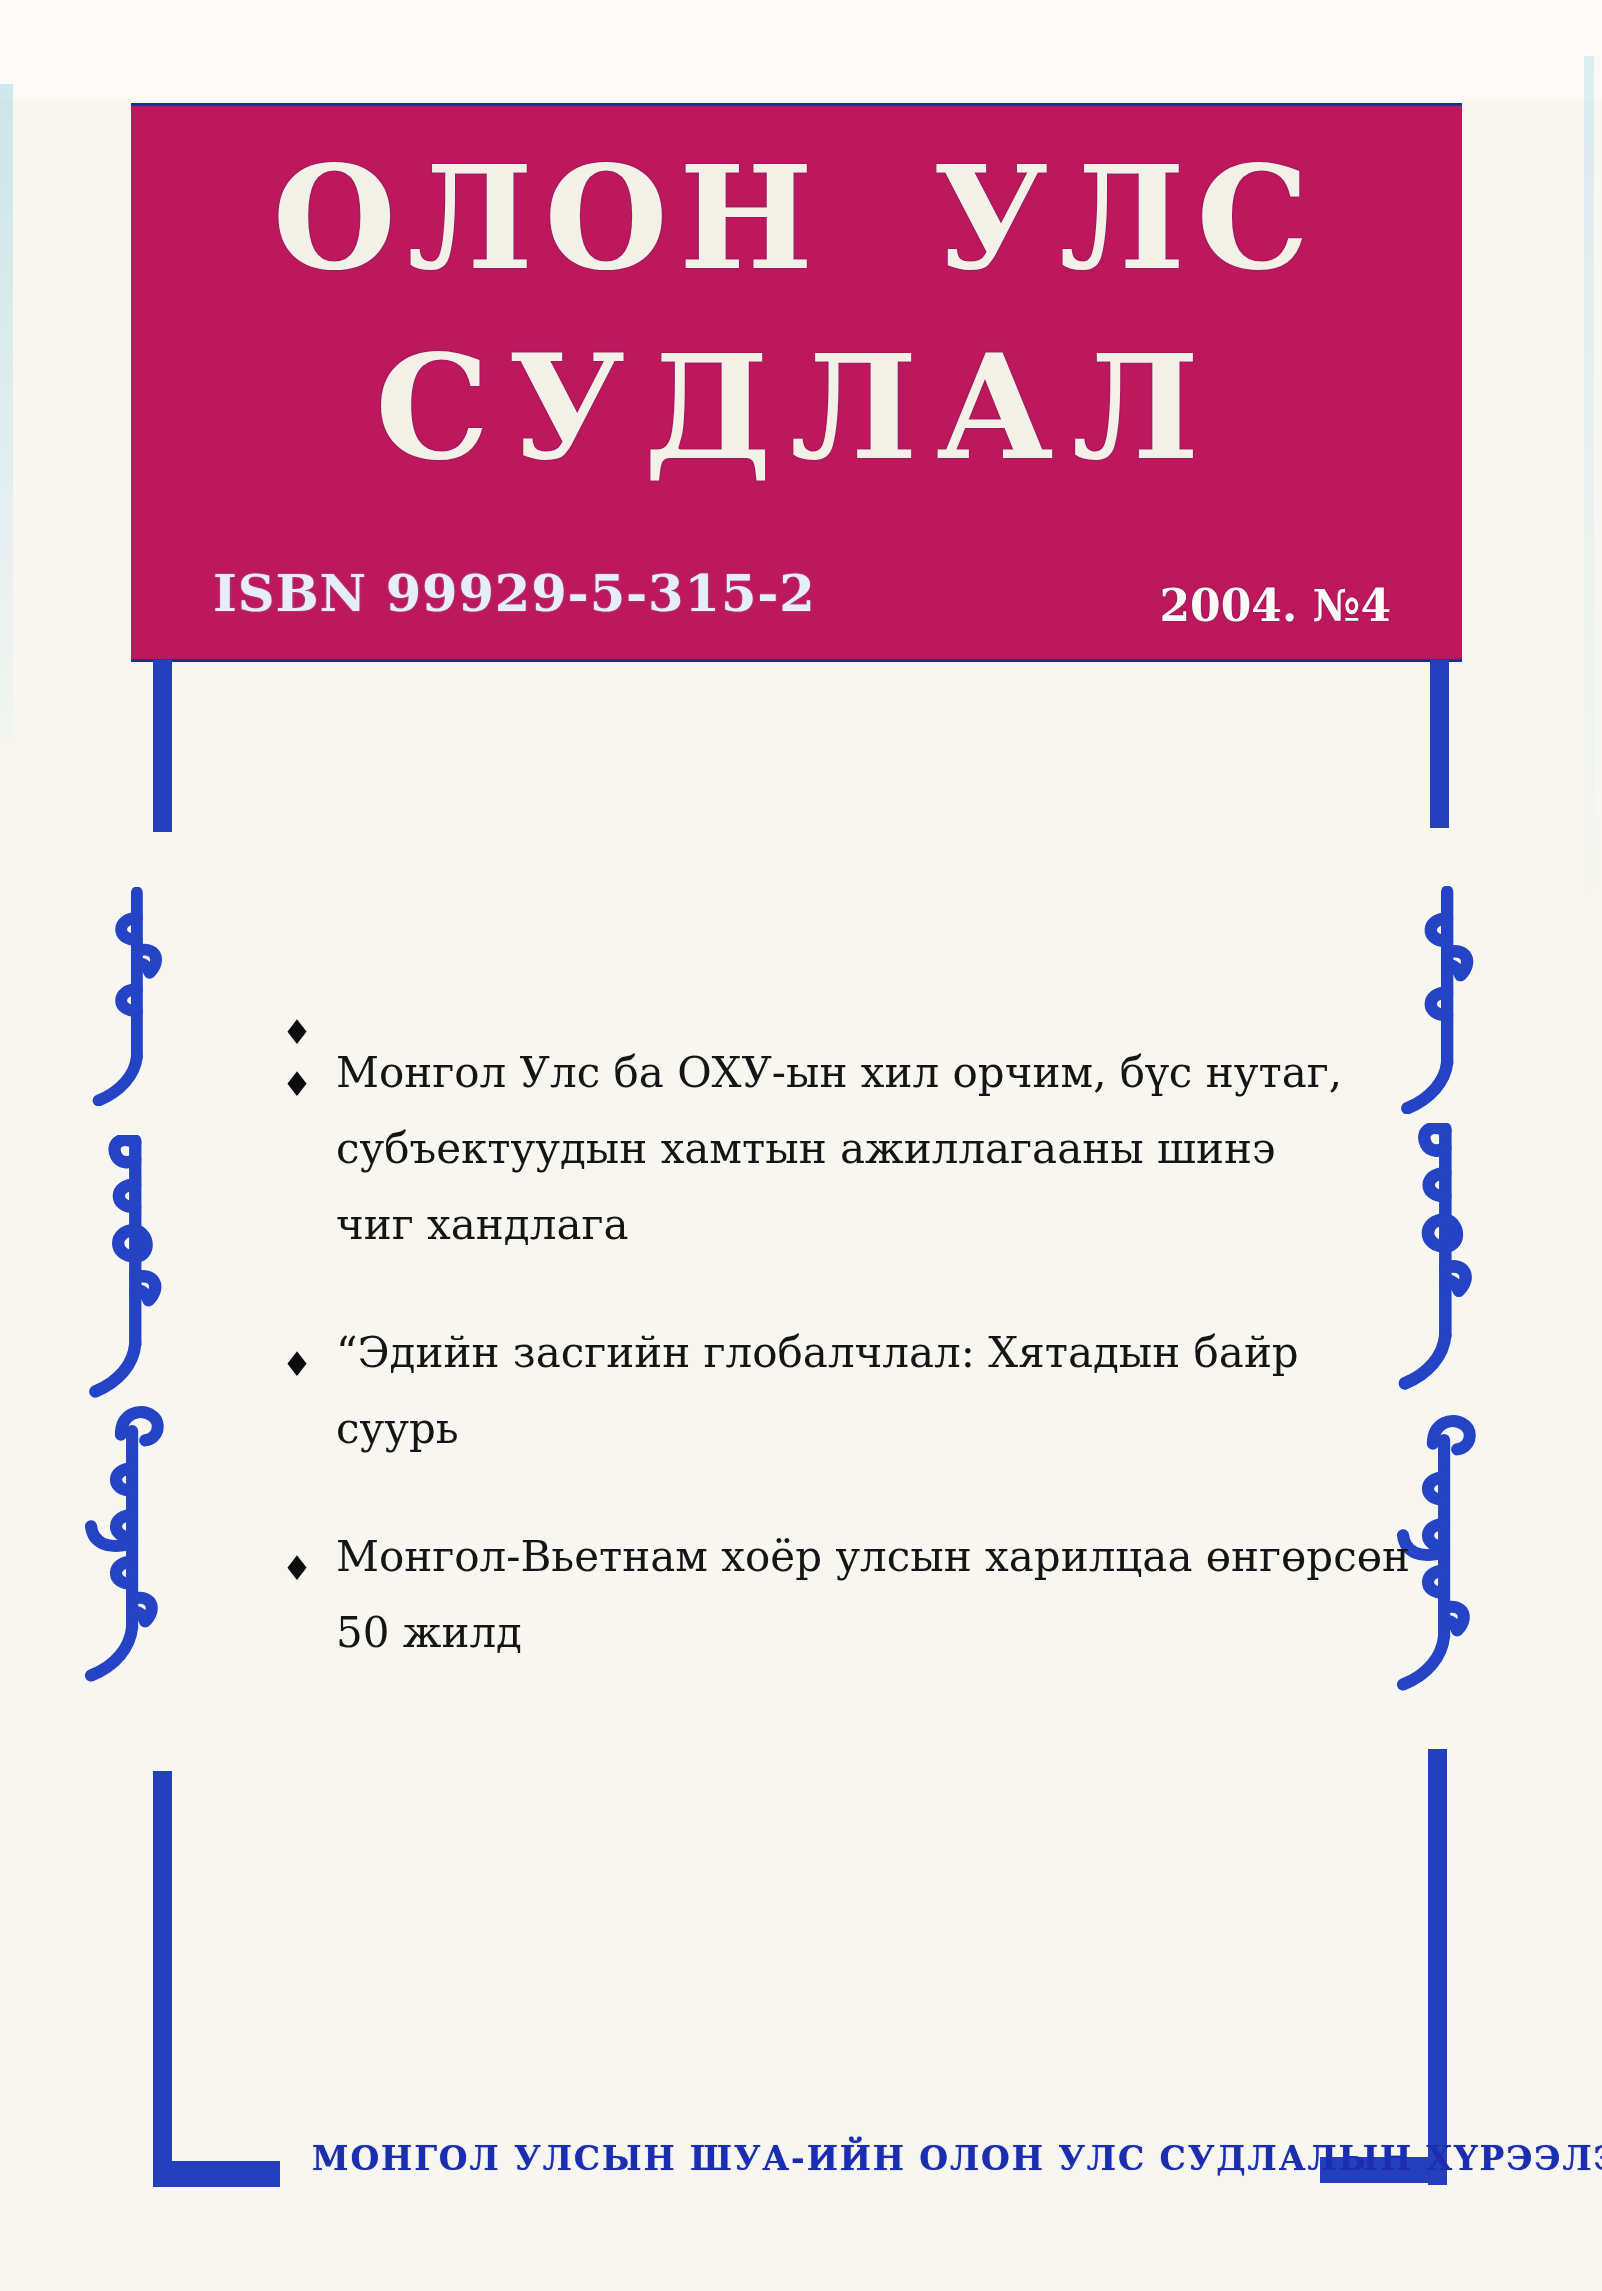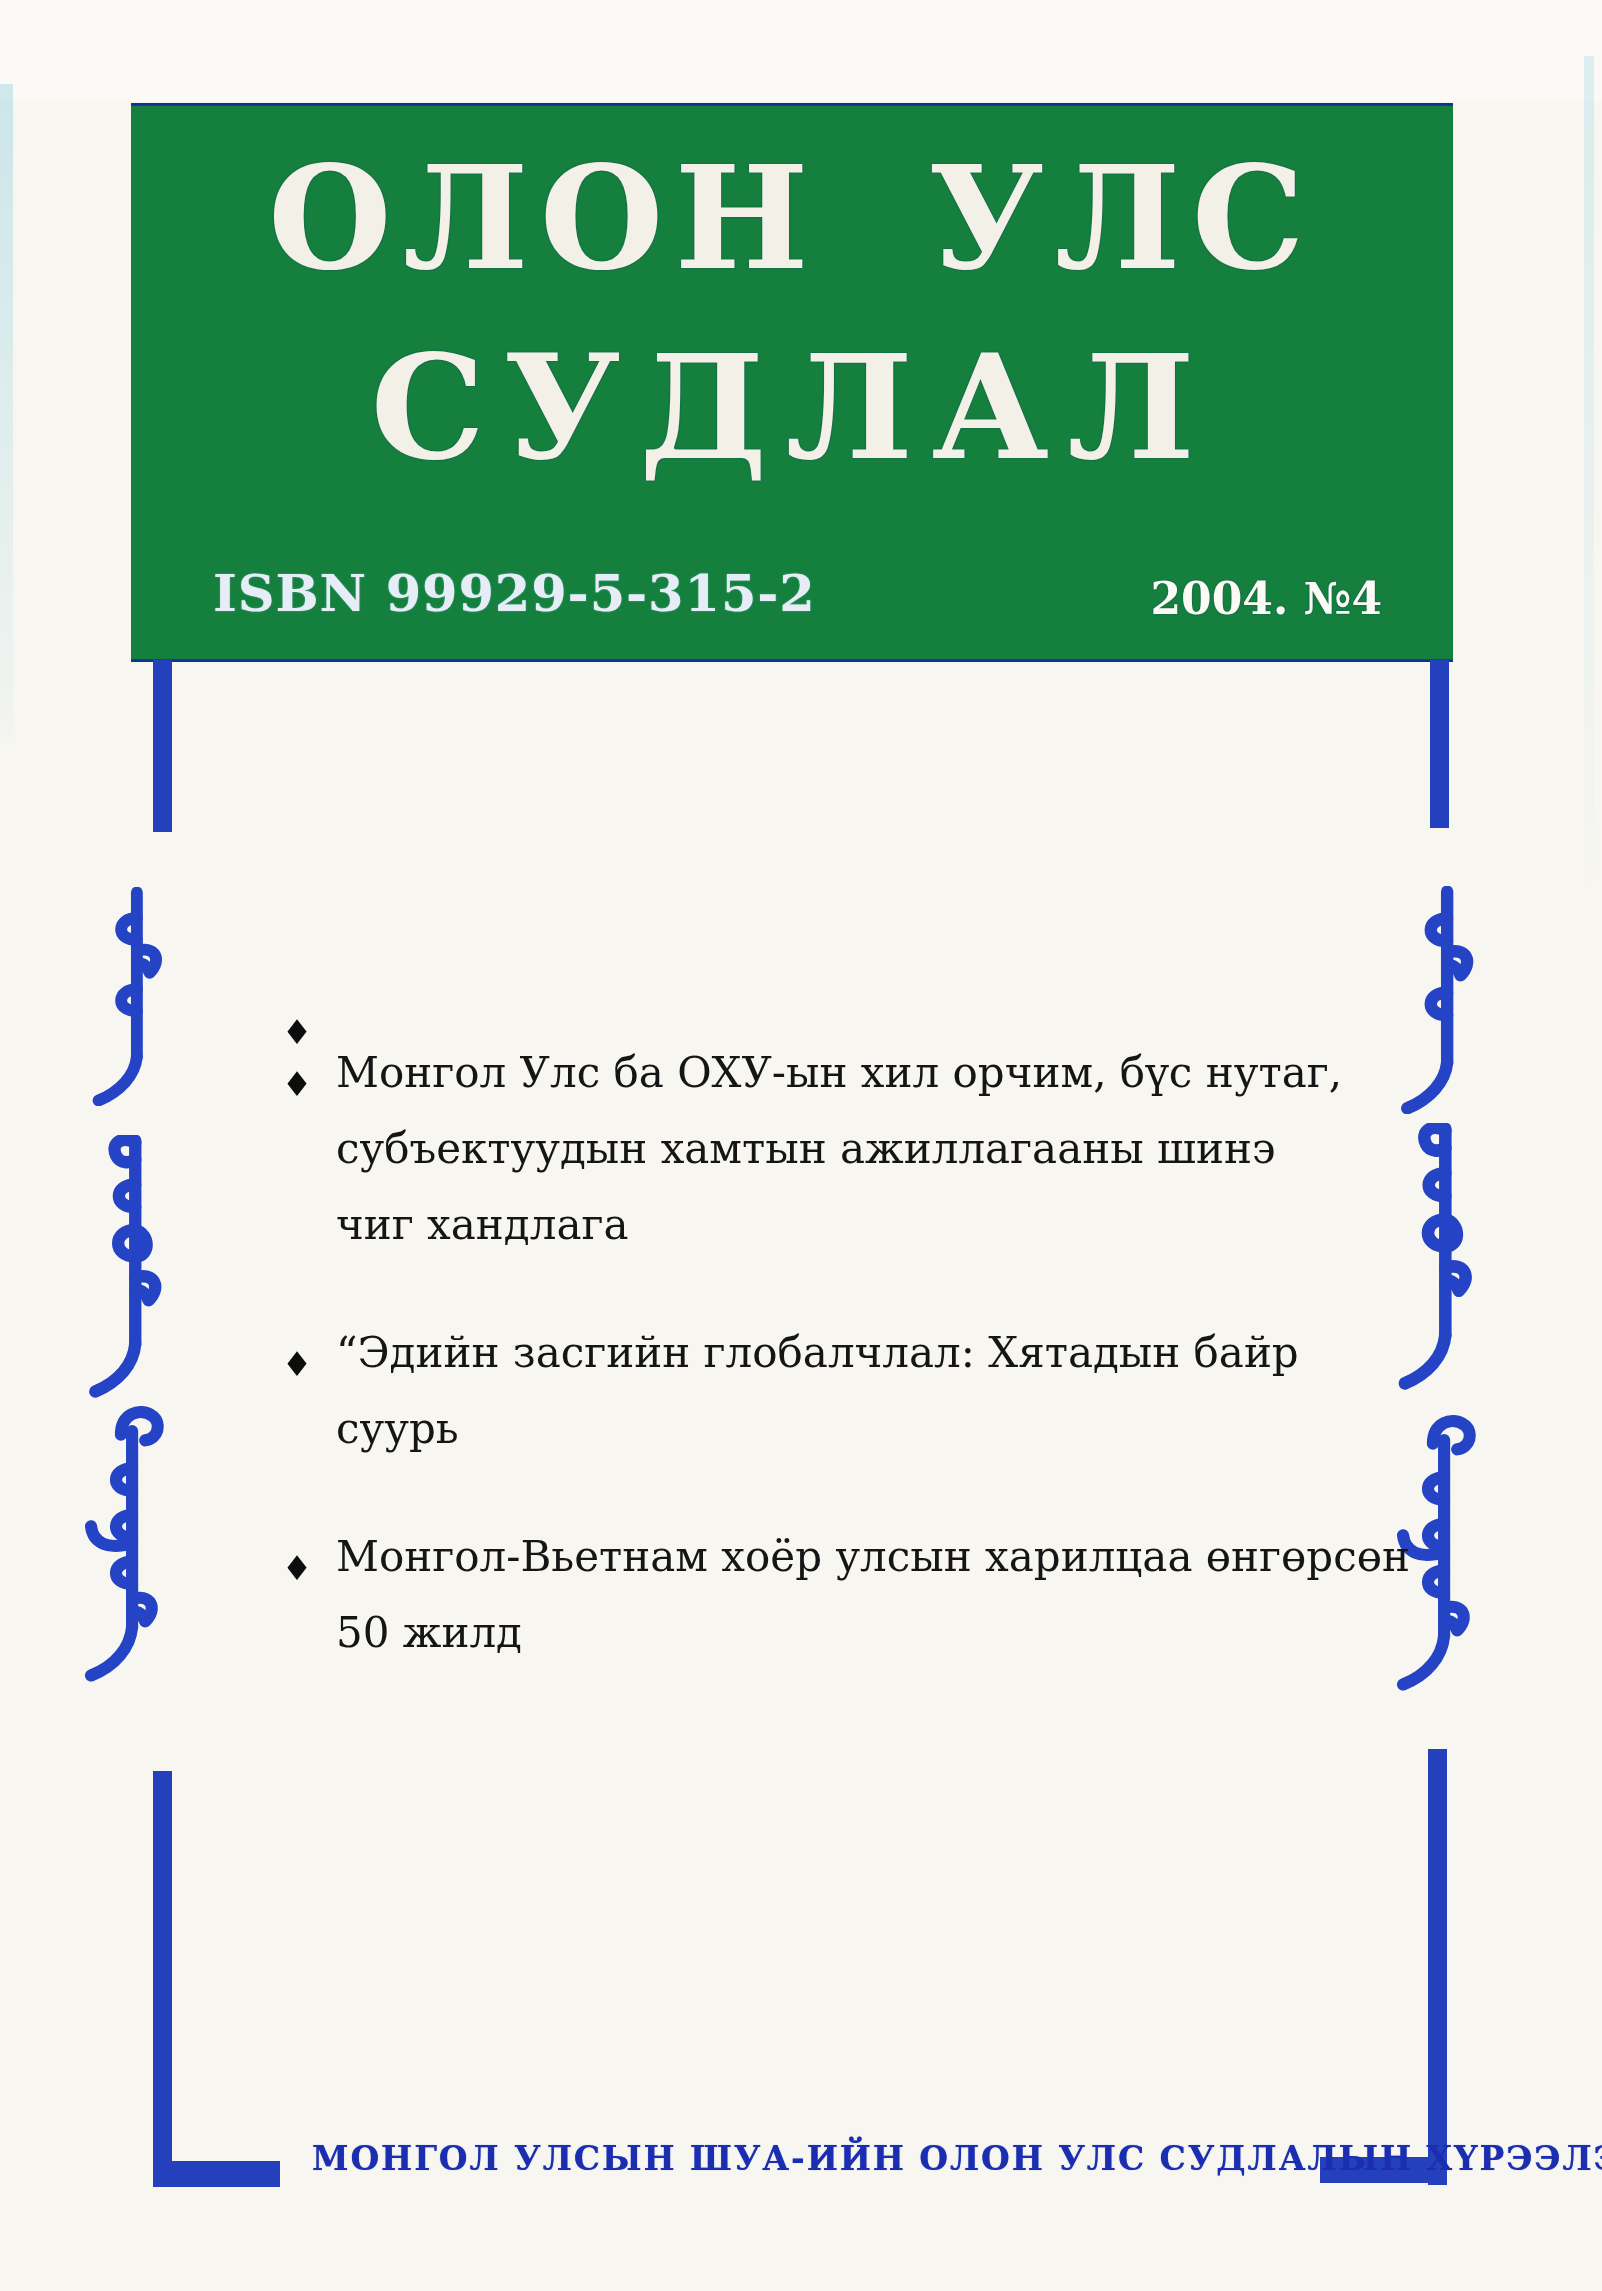--- a/index.html
+++ b/index.html
@@ -11,32 +11,33 @@
   
   .streak-left { position:absolute; left:0; top:84px; width:13px; height:653px;
     background:linear-gradient(180deg, rgba(150,210,225,.45), rgba(150,210,225,.05)); }
   .streak-right { position:absolute; right:9.3px; top:56px; width:9.3px; height:839px;
     background:linear-gradient(180deg, rgba(160,215,230,.35), rgba(160,215,230,0)); }
   .top-strip { position:absolute; left:0; top:0; width:100%; height:101px; background:#fbfaf6; }
 
   
   .masthead {
     position:absolute; left:131px; top:103px; width:1322px; height:559px;
-    background:#15803d;
+    background:#be185d;
     box-shadow:inset 0 2.8px 0 #10309a, inset 0 -2.8px 0 #10309a;
+    padding-left:9px;
   }
   .title-line { position:absolute; left:0; width:100%; text-align:center;
     font-weight:bold; color:#f3f0e7; white-space:nowrap;
     text-shadow:0 0 1.9px rgba(8,25,110,.55); }
   .title-line.l1 { top:32px;  font-size:142px; letter-spacing:11.2px; word-spacing:48px; }
   .title-line.l2 { top:220px; font-size:144px; letter-spacing:18.6px; }
   .isbn { position:absolute; left:82px; bottom:39px;
     font-weight:bold; font-size:51px; letter-spacing:0.9px;
     color:#e7edf6; text-shadow:0 0 1.9px rgba(120,200,220,.6); }
-  .issue { position:absolute; right:71px; bottom:38px;
+  .issue { position:absolute; right:71px; bottom:31px;
     font-weight:bold; font-size:44px; color:#fbfaf5;
     text-shadow:0 0 1.9px rgba(8,25,110,.5);text-align:right; }
 
   
   .bar { position:absolute; background:#2440bd; }
   .hang-left  { left:153px;  top:660px; width:18.6px; height:172px; }
   .hang-right { left:1430px; top:660px; width:18.6px; height:168px; }
   .bracket-v-left  { left:153px;  top:1771px; width:18.6px; height:416px; }
   .bracket-f-left  { left:153px;  top:2161px; width:127px; height:26px; }
   .bracket-v-right { left:1428px; top:1749px; width:18.6px; height:436px; }

